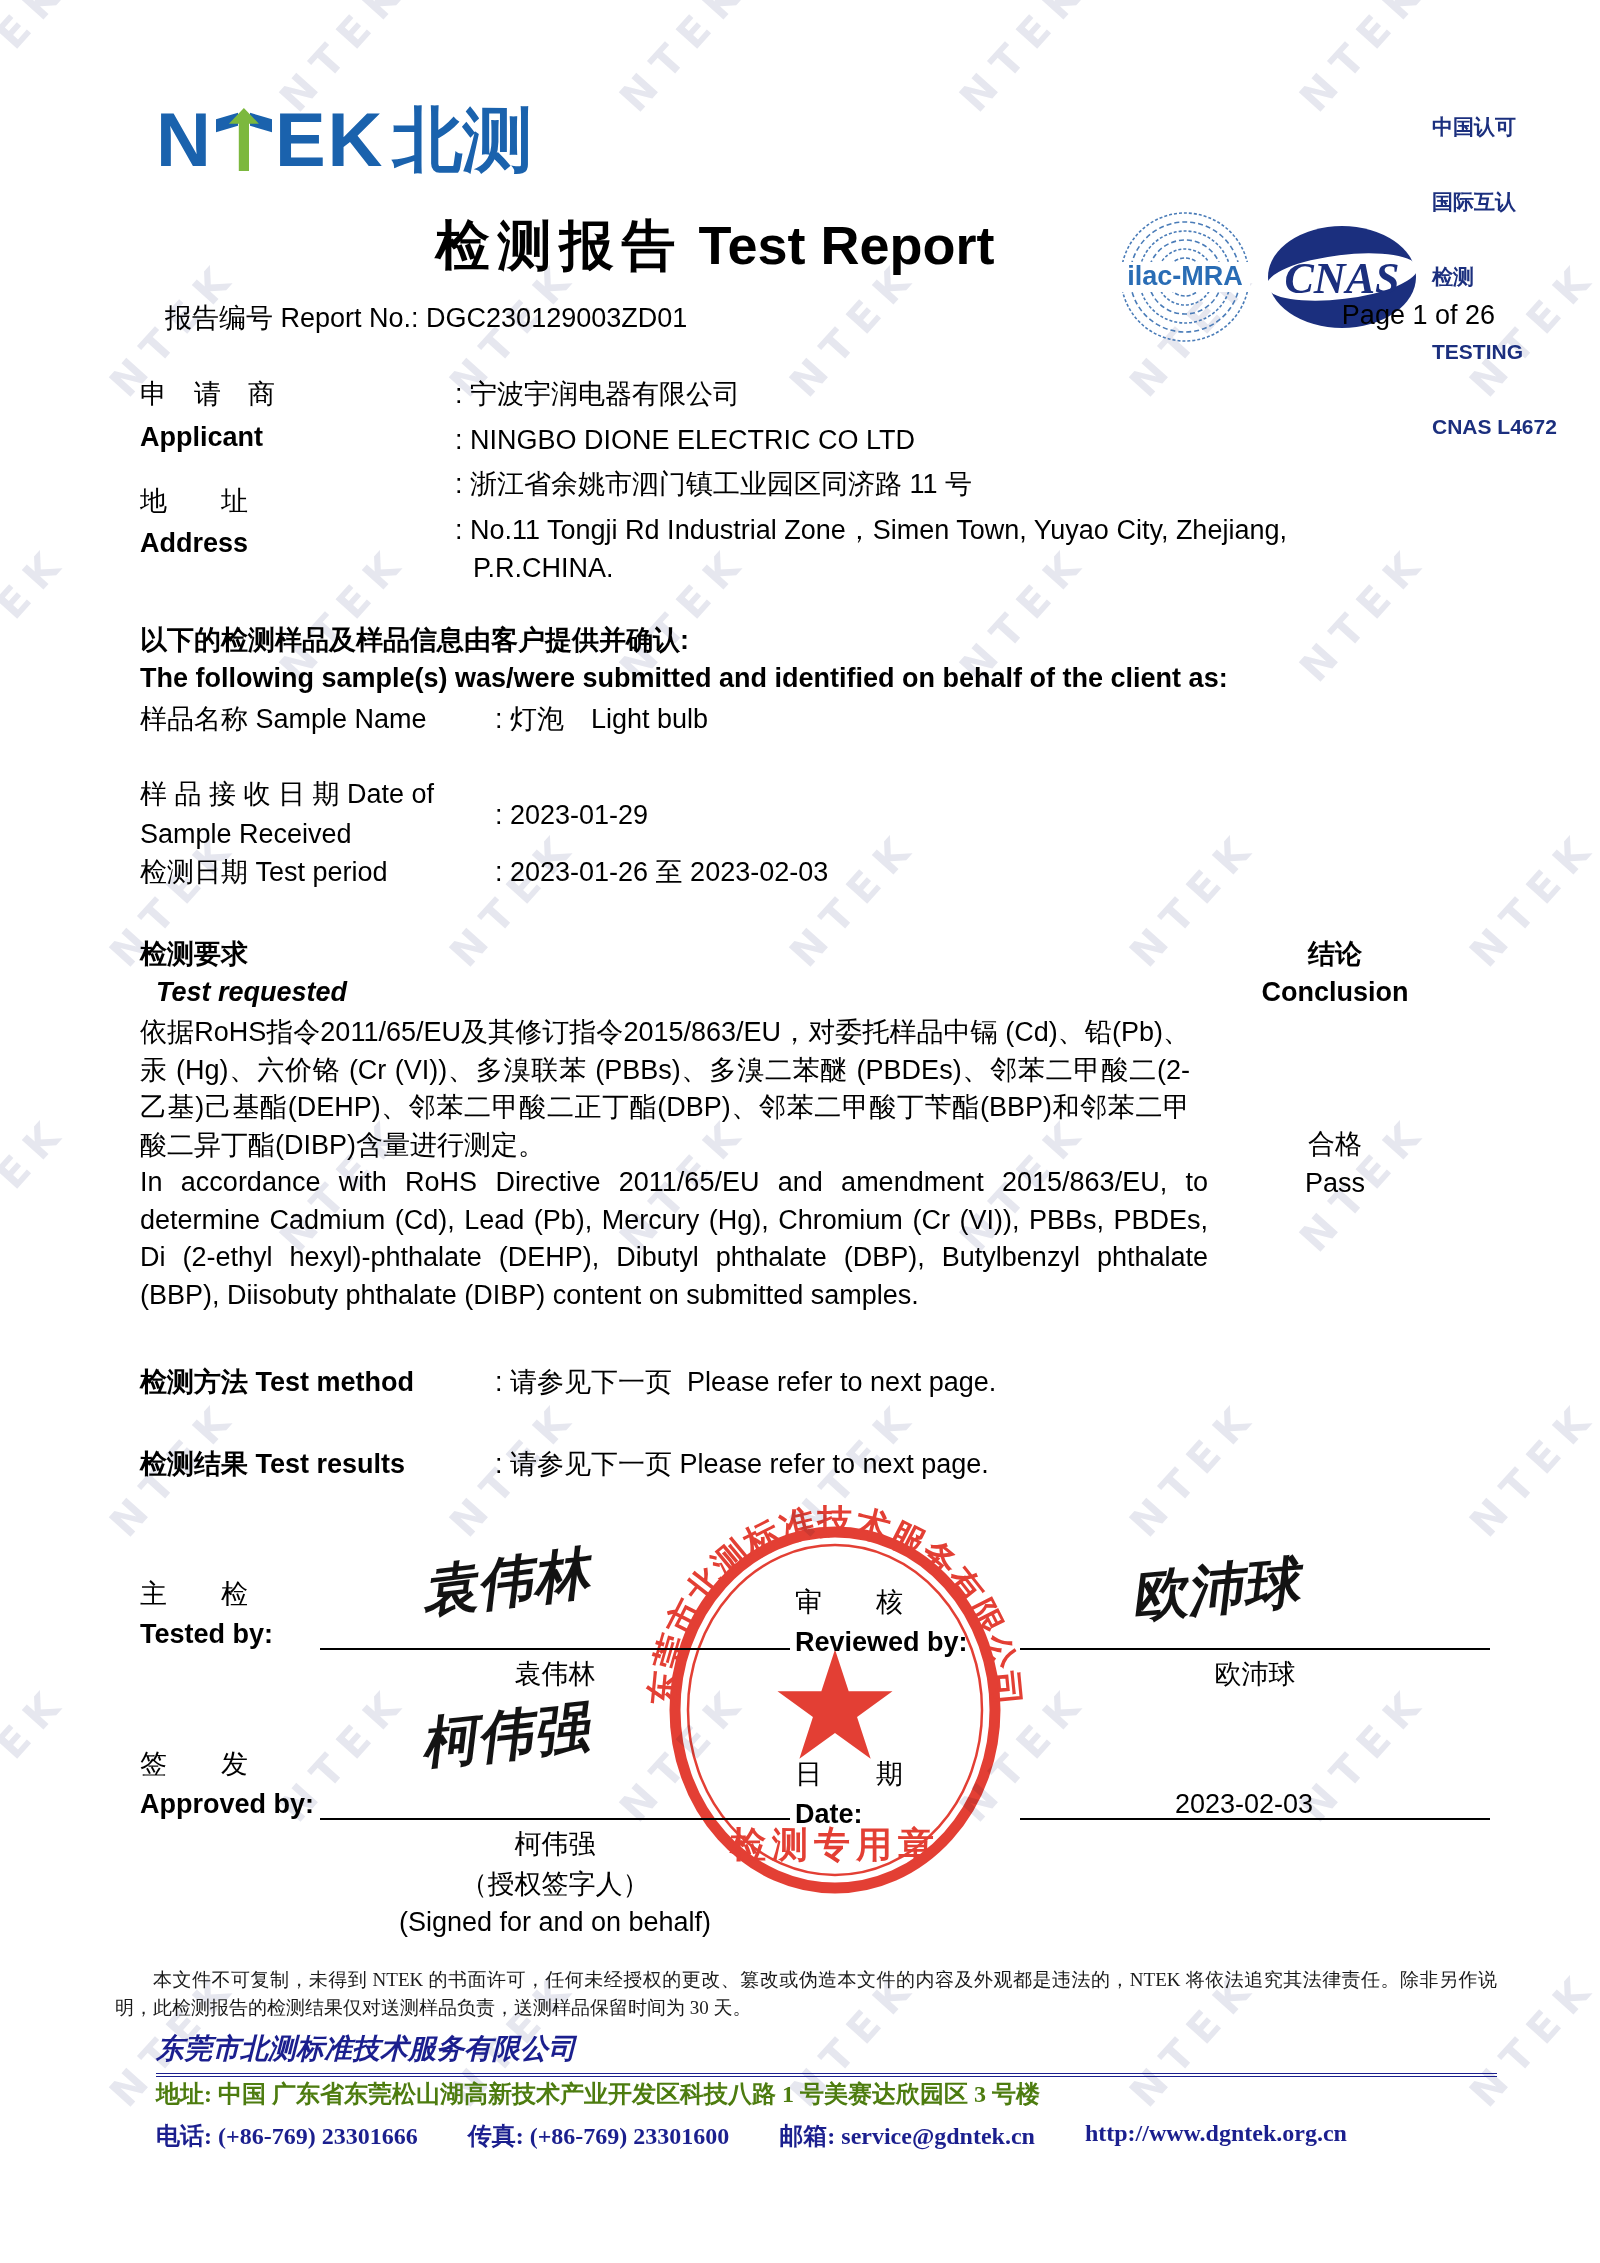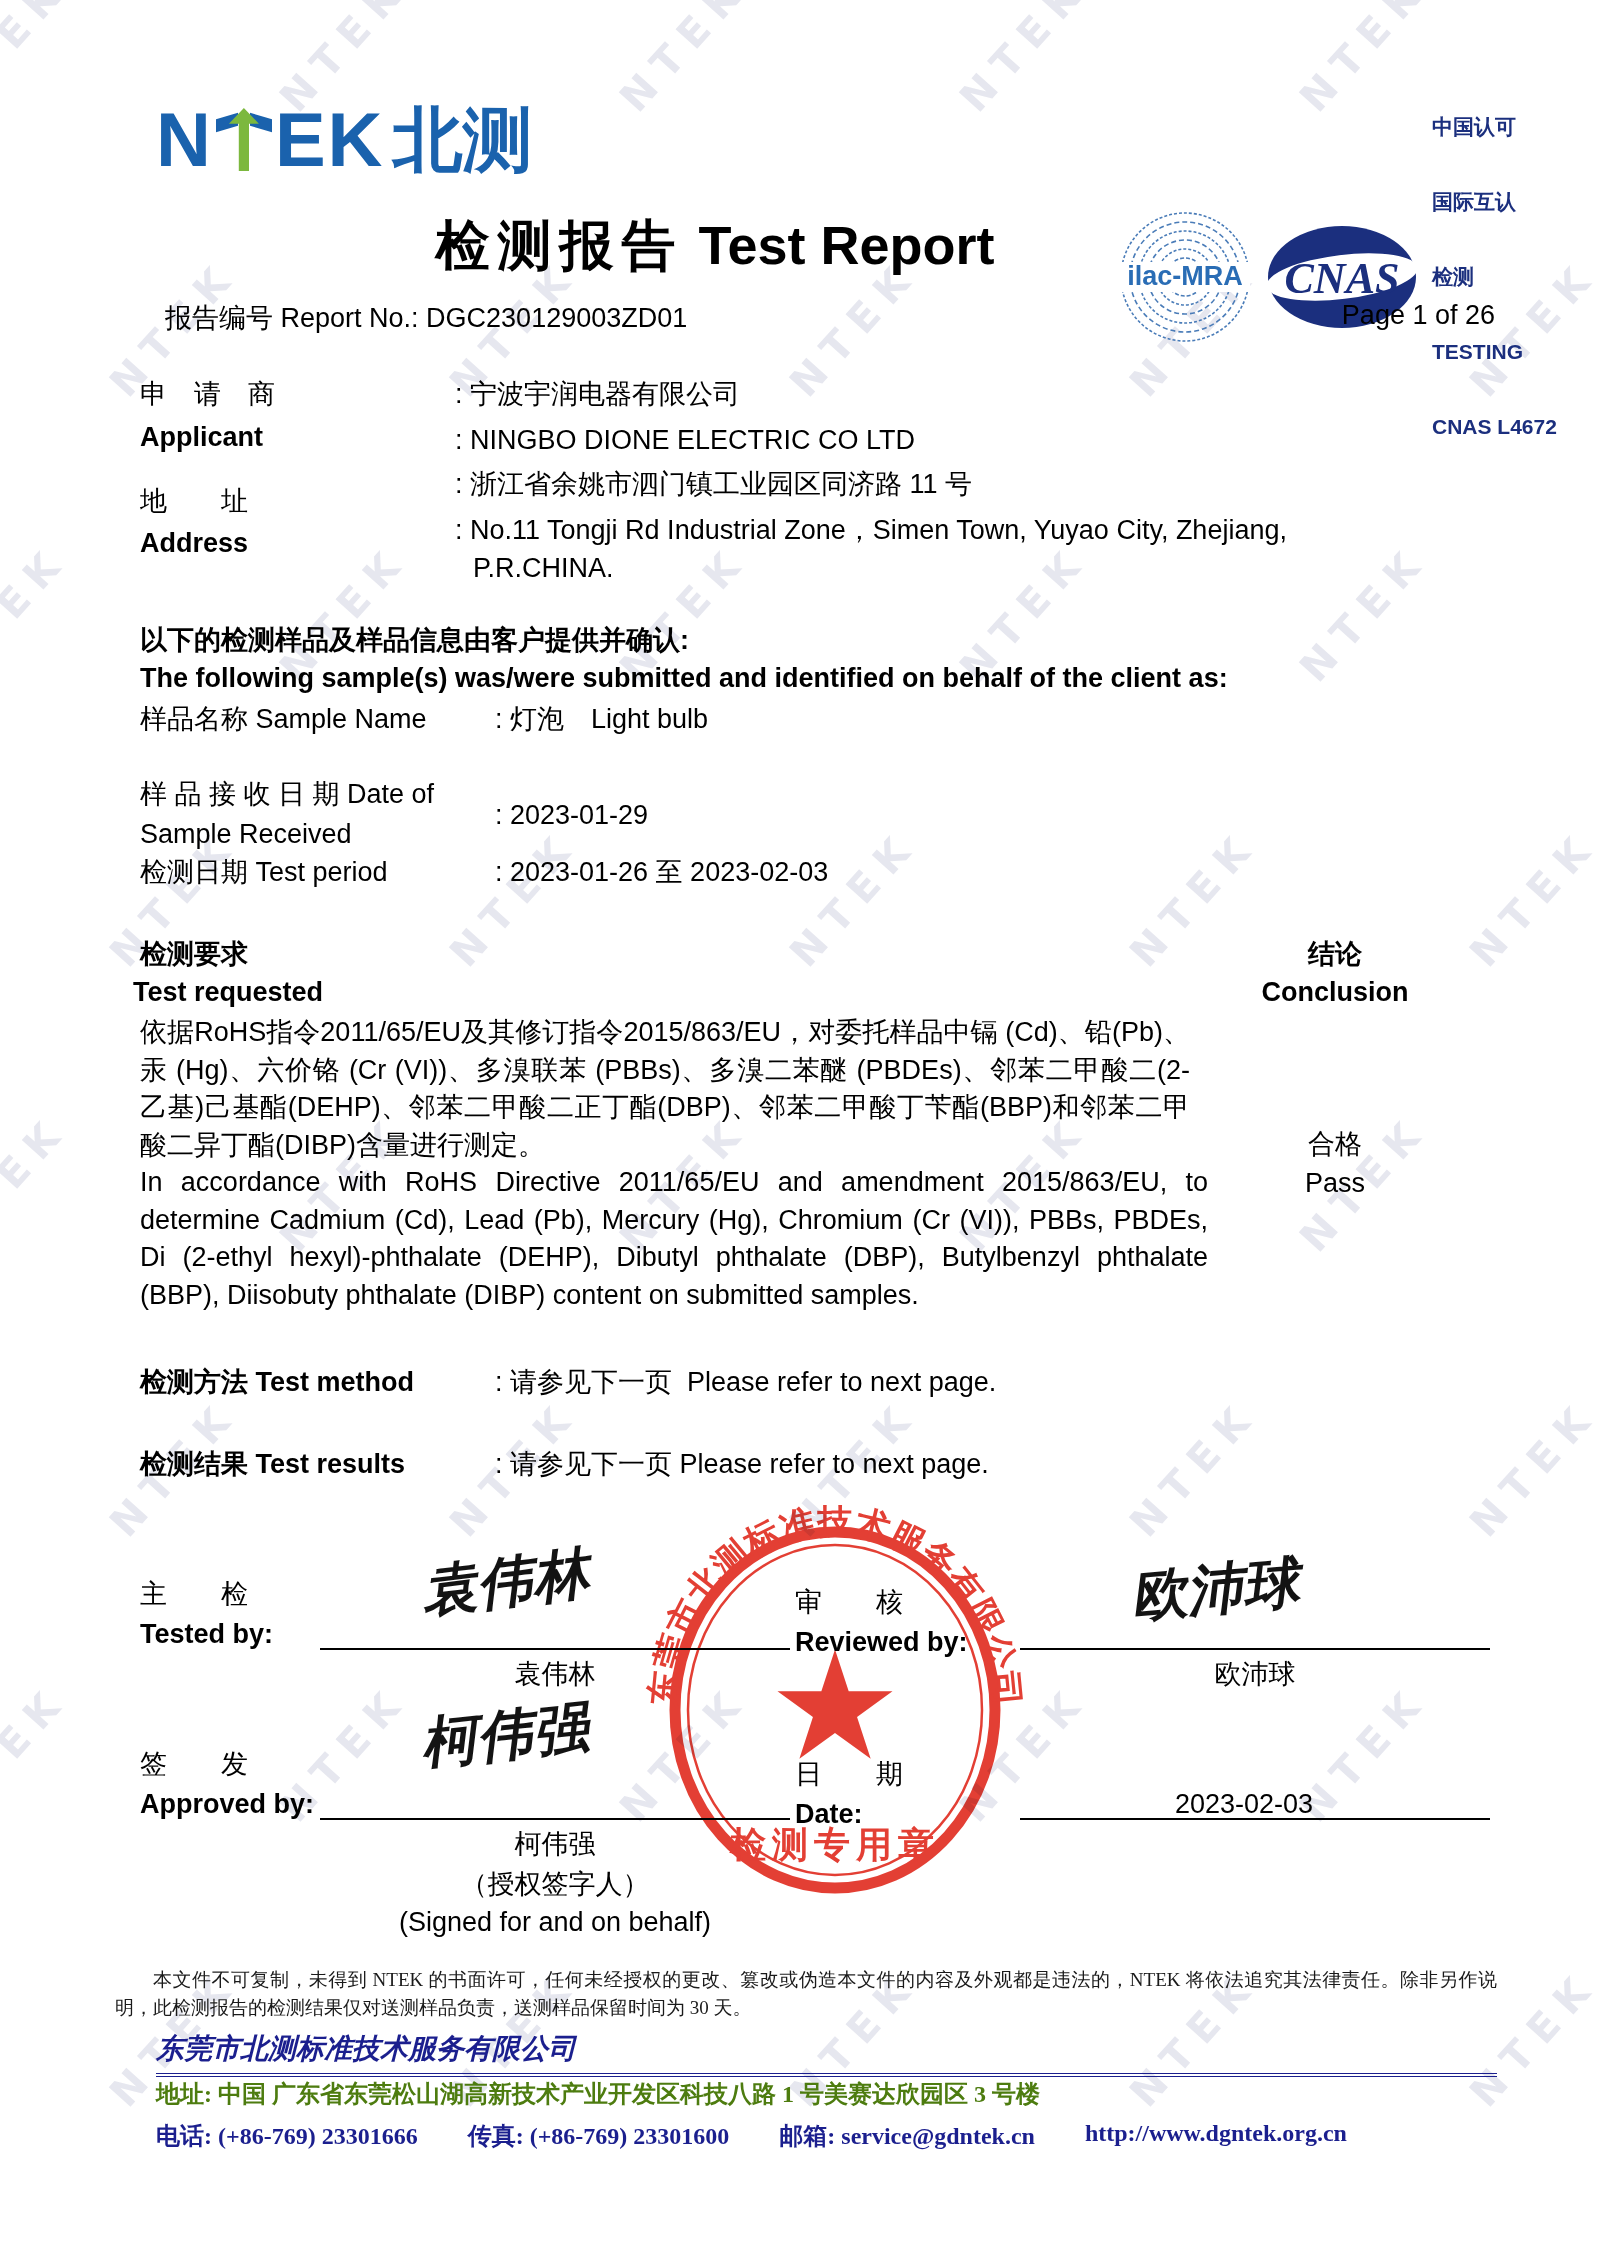--- a/index.html
+++ b/index.html
@@ -161,21 +161,21 @@
   <div class="t" style="left:140px;top:703px;">样品名称 Sample Name</div>
   <div class="t" style="left:495px;top:703px;">: 灯泡　Light bulb</div>
 
   <div class="t" style="left:140px;top:778px;">样 品 接 收 日 期 Date of</div>
   <div class="t" style="left:495px;top:799px;">: 2023-01-29</div>
   <div class="t" style="left:140px;top:818px;">Sample Received</div>
   <div class="t" style="left:140px;top:856px;">检测日期 Test period</div>
   <div class="t" style="left:495px;top:856px;">: 2023-01-26 至 2023-02-03</div>
 
   <div class="t b" style="left:140px;top:938px;">检测要求</div>
-  <div class="t b" style="left:133px;top:976px;">Test requested</div>
+  <div class="t b" style="left:156px;top:976px;font-style:italic;">Test requested</div>
   <div class="t b center" style="left:1240px;top:938px;width:190px;">结论</div>
   <div class="t b center" style="left:1240px;top:976px;width:190px;">Conclusion</div>
   <div class="para" style="left:140px;top:1014px;width:1050px;">依据RoHS指令2011/65/EU及其修订指令2015/863/EU，对委托样品中镉 (Cd)、铅(Pb)、汞 (Hg)、六价铬 (Cr (VI))、多溴联苯 (PBBs)、多溴二苯醚 (PBDEs)、邻苯二甲酸二(2-乙基)己基酯(DEHP)、邻苯二甲酸二正丁酯(DBP)、邻苯二甲酸丁苄酯(BBP)和邻苯二甲酸二异丁酯(DIBP)含量进行测定。</div>
   <div class="para" style="left:140px;top:1164px;width:1068px;">In accordance with RoHS Directive 2011/65/EU and amendment 2015/863/EU, to determine Cadmium (Cd), Lead (Pb), Mercury (Hg), Chromium (Cr (VI)), PBBs, PBDEs, Di (2-ethyl hexyl)-phthalate (DEHP), Dibutyl phthalate (DBP), Butylbenzyl phthalate (BBP), Diisobuty phthalate (DIBP) content on submitted samples.</div>
   <div class="t center" style="left:1240px;top:1128px;width:190px;">合格</div>
   <div class="t center" style="left:1240px;top:1167px;width:190px;">Pass</div>
 
   <div class="t b" style="left:140px;top:1366px;">检测方法 Test method</div>
   <div class="t" style="left:495px;top:1366px;">: 请参见下一页  Please refer to next page.</div>
   <div class="t b" style="left:140px;top:1448px;">检测结果 Test results</div>

